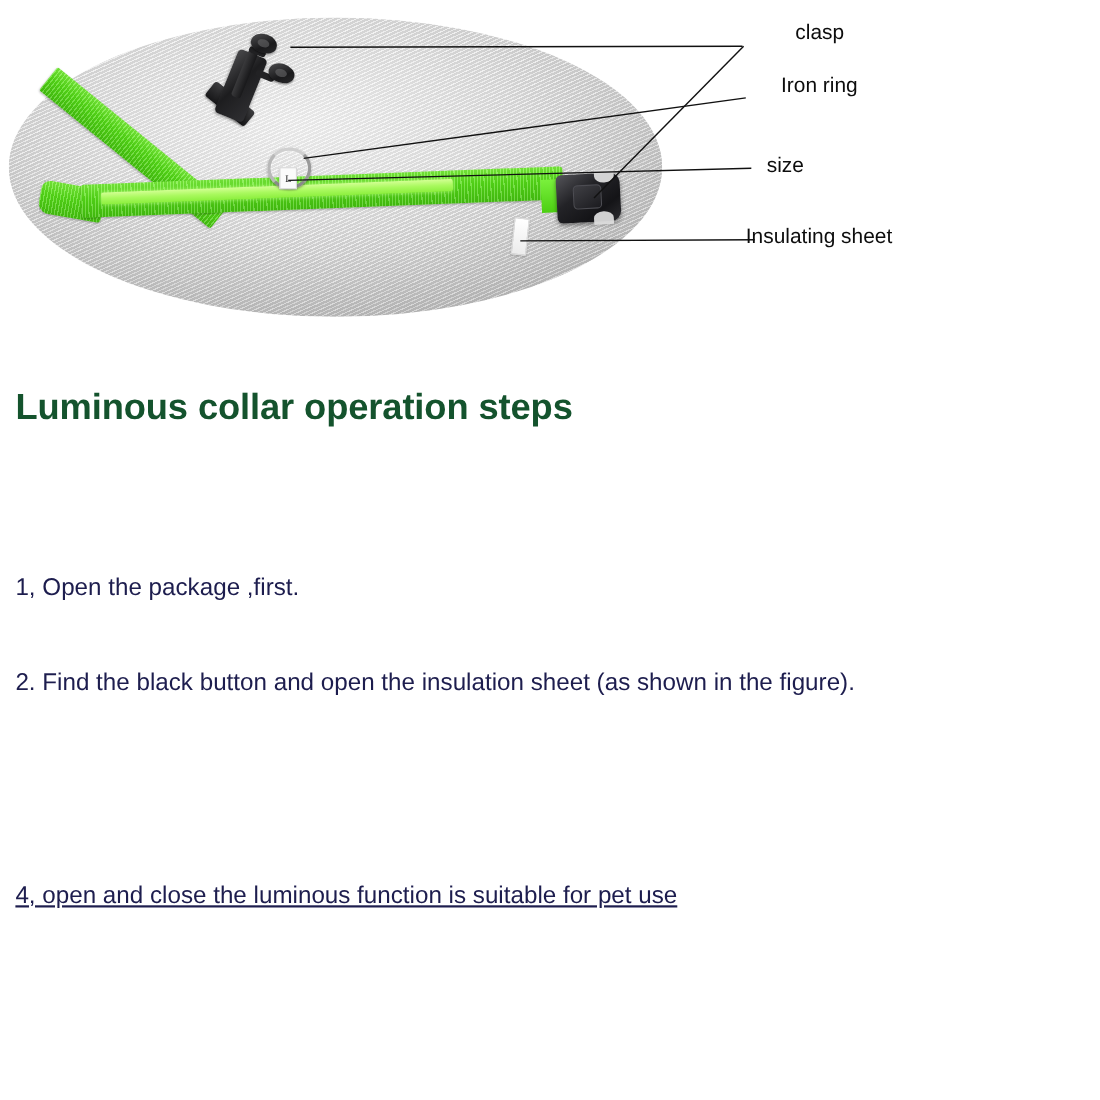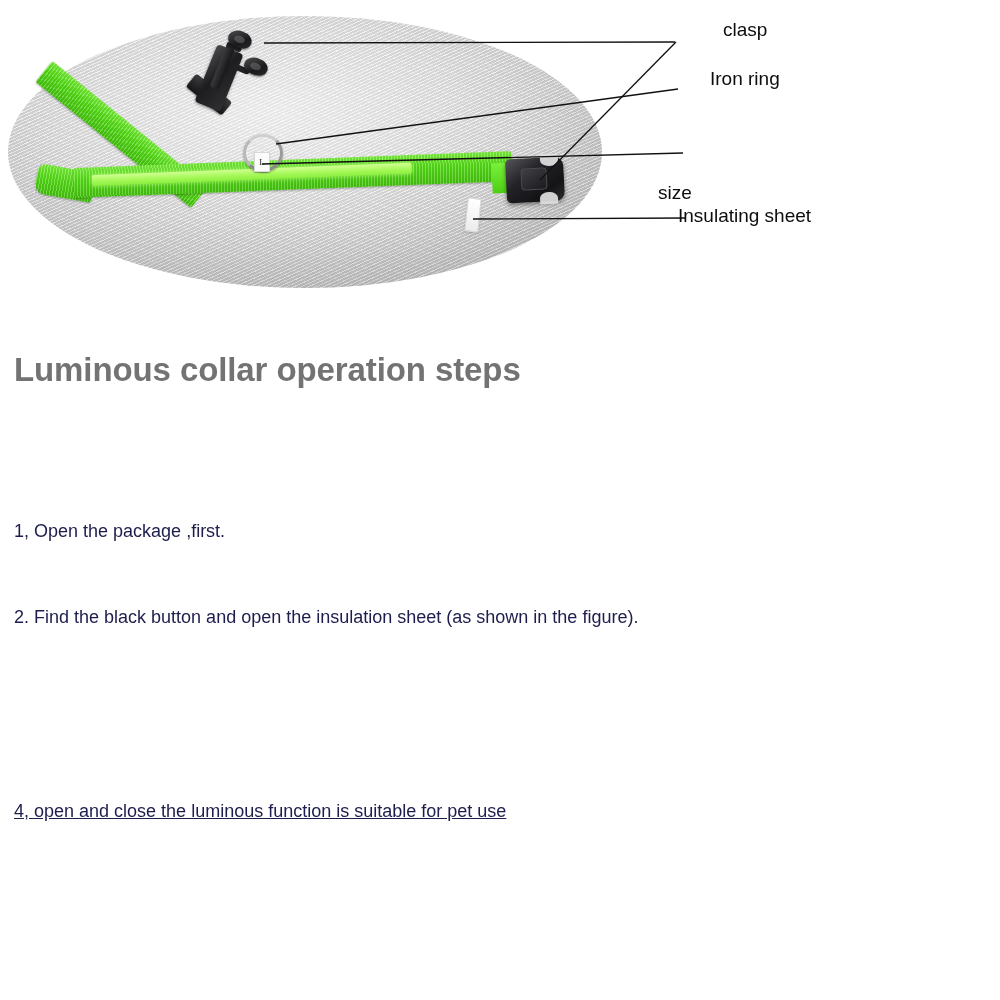--- a/index.html
+++ b/index.html
@@ -256,46 +256,46 @@
   .callout-label {
     position: absolute;
     color: #0d0d0d;
     font-size: 19px;
     line-height: 1;
     white-space: nowrap;
     font-family: Liberation Sans, sans-serif;
   }
   #label-clasp           { left: 723px; top: 20px; }
   #label-iron-ring       { left: 710px; top: 69px; text-align: right; }
-  #label-size            { left: 658px; top: 141px; margin-top: 42px; }
+  #label-size            { left: 697px; top: 141px; }
   #label-insulating-sheet{ left: 678px; top: 206px; }
 
   
   #page-title {
     position: absolute;
     left: 14px;
     top: 330px;
     font-size: 33px;
     line-height: 1.12;
-    color: #737373;
+    color: #14532d;
     font-family: "Liberation Sans", sans-serif;
     letter-spacing: -0.1px;
     white-space: nowrap;
   }
 
   
   #steps {
     position: absolute;
     left: 14px;
     top: 520px;
     width: 960px;
   }
   .step {
     color: #1d1d4e;
-    font-size: 18px;
+    font-size: 22px;
     line-height: 1.28;
     font-family: "Liberation Sans", sans-serif;
     white-space: pre-wrap;
   }
   #step-1 { position: absolute; left: 0;   top: 0;   }
   #step-2 { position: absolute; left: 0;   top: 86px;}
   #step-3 { position: absolute; left: 0;   top: 170px;}
   #step-3 .step-cont { display: block; padding-left: 24px; }
   #step-4 { position: absolute; left: 0;   top: 280px; text-decoration: underline;}
 </style>

